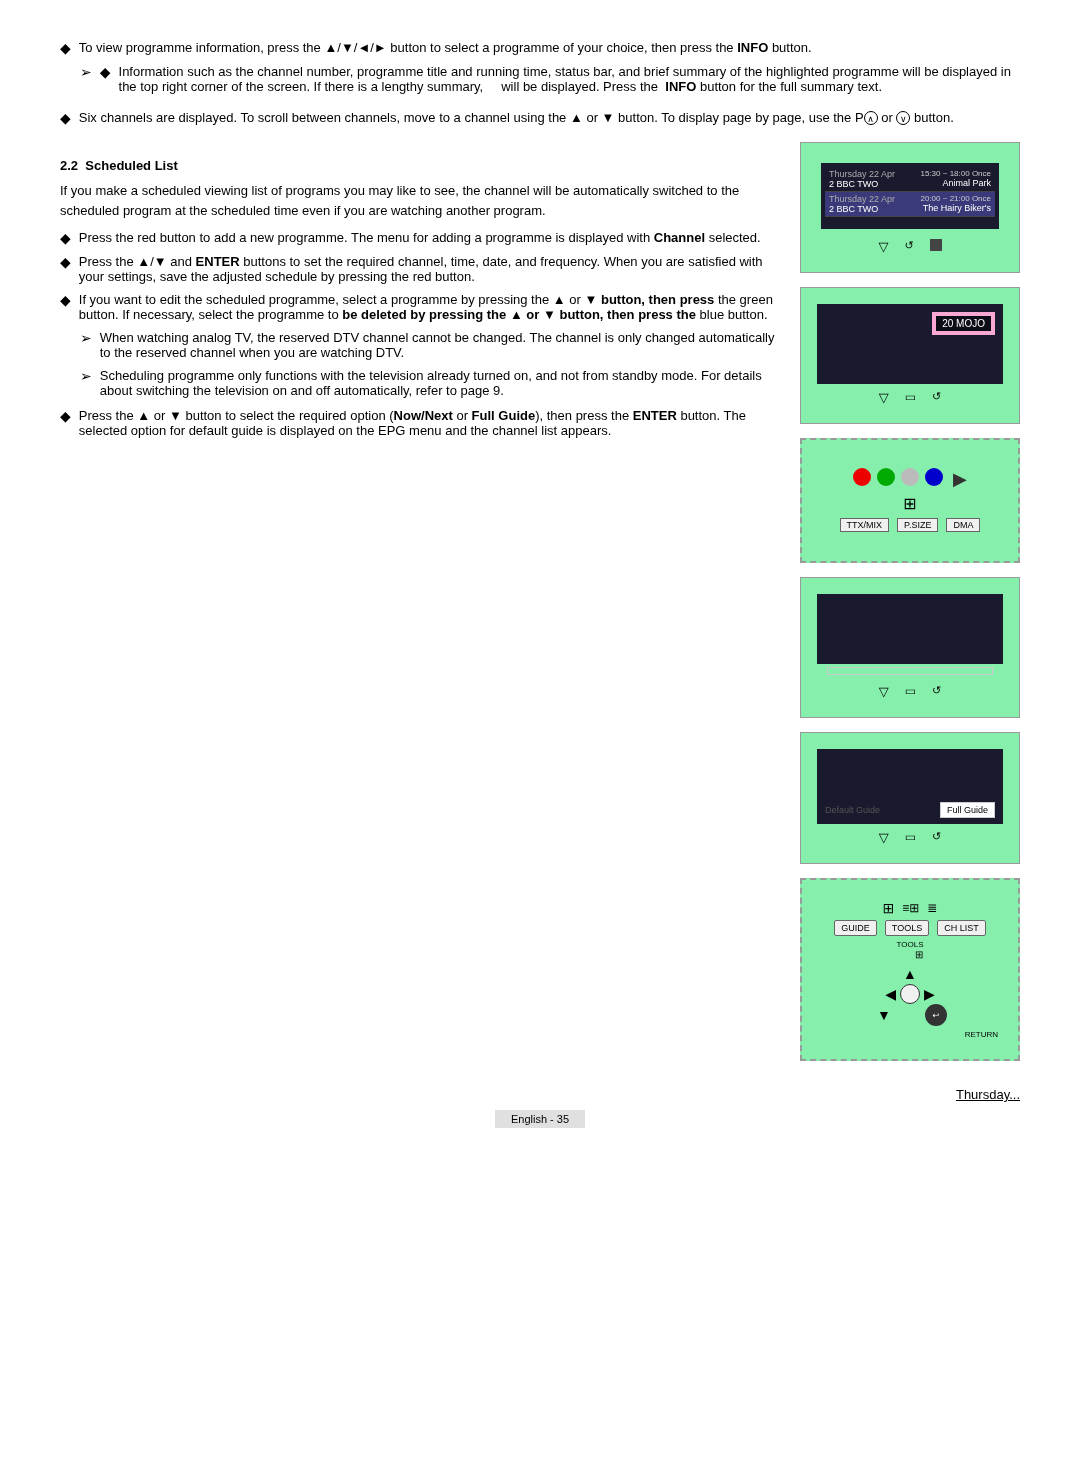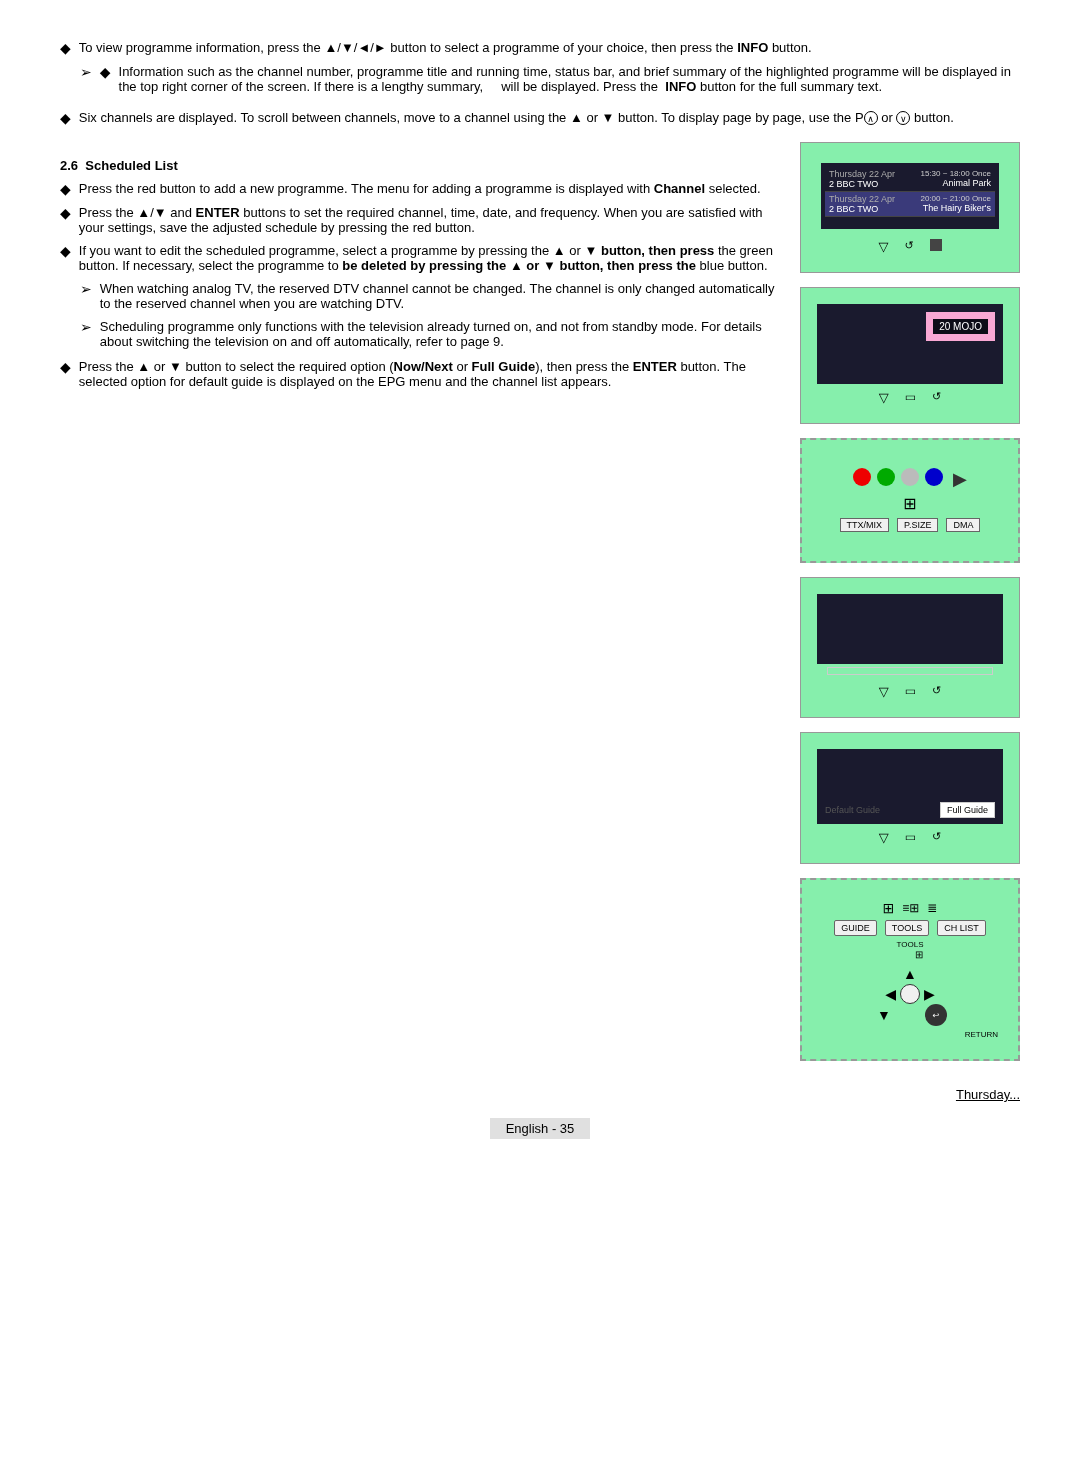--- a/index.html
+++ b/index.html
@@ -166,21 +166,21 @@
       font-size: 11px;
       position: relative;
     }
     .channel-number-display {
       position: absolute;
       top: 8px;
       right: 8px;
       background: rgba(0,0,0,0.5);
       padding: 2px 6px;
       font-size: 10px;
-      border: 7px solid #f9a8d4;
+      border: 4px solid #f9a8d4;
     }
 
     
     .guide-option-box {
       border: 1px solid #ccc;
       padding: 2px 6px;
       font-size: 9px;
       background: #fff;
       display: inline-block;
     }
@@ -255,25 +255,24 @@
 
     
     .continued {
       text-align: right;
       margin-top: 20px;
       font-size: 13px;
       text-decoration: underline;
     }
     .page-label {
       text-align: center;
-      margin-top: 8px;
       background: #e0e0e0;
       display: inline-block;
       padding: 3px 16px;
-      font-size: 13px;
+      font-size: 11px;
     }
     .bottom-bar {
       display: flex;
       justify-content: center;
       margin-top: 8px;
     }
 
     
     .top-section {
       margin-bottom: 16px;
@@ -330,23 +329,24 @@
     </span>
   </div>
 </div>
 
 <div class="main-content">
 
   <div class="left-column">
 
     <div>
       <div class="section-header">
-        <span>2.6</span>&nbsp;
+        <span>2.2</span>&nbsp;
         <span>Scheduled List</span>
       </div>
+      <p class="section-desc">If you make a scheduled viewing list of programs you may like to see, the channel will be automatically switched to the scheduled program at the scheduled time even if you are watching another program.</p>
 
       <div class="diamond-bullet">
         <span class="bullet">◆</span>
         <span>
           Press the red button to add a new programme. The menu for adding a programme is displayed with <strong>Channel</strong> selected.
         </span>
       </div>
 
       <div class="diamond-bullet">
         <span class="bullet">◆</span>

